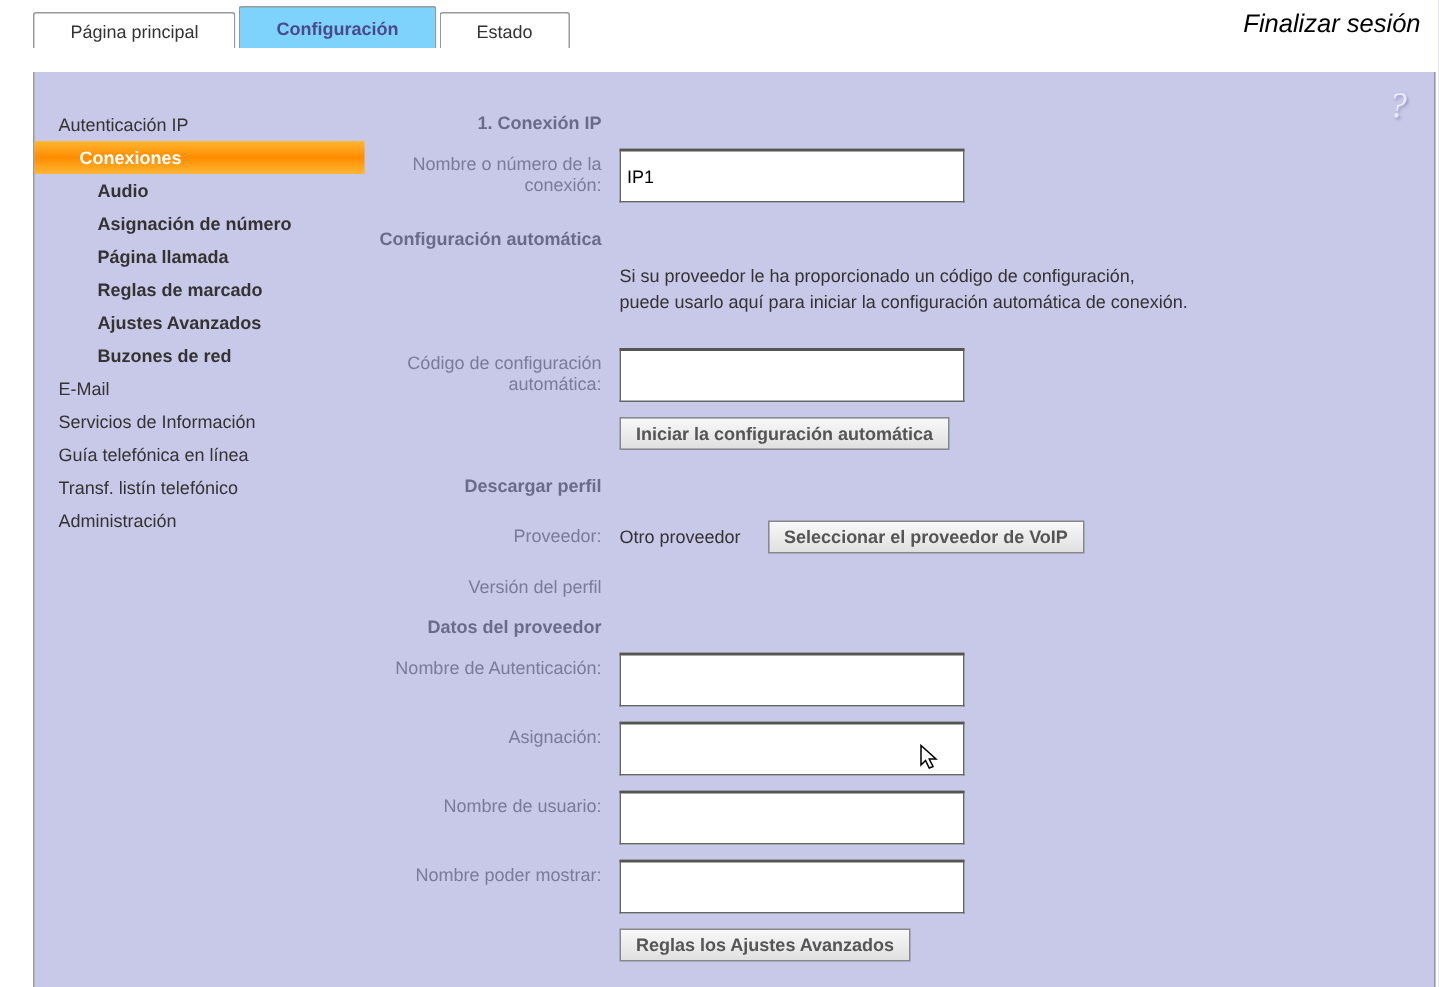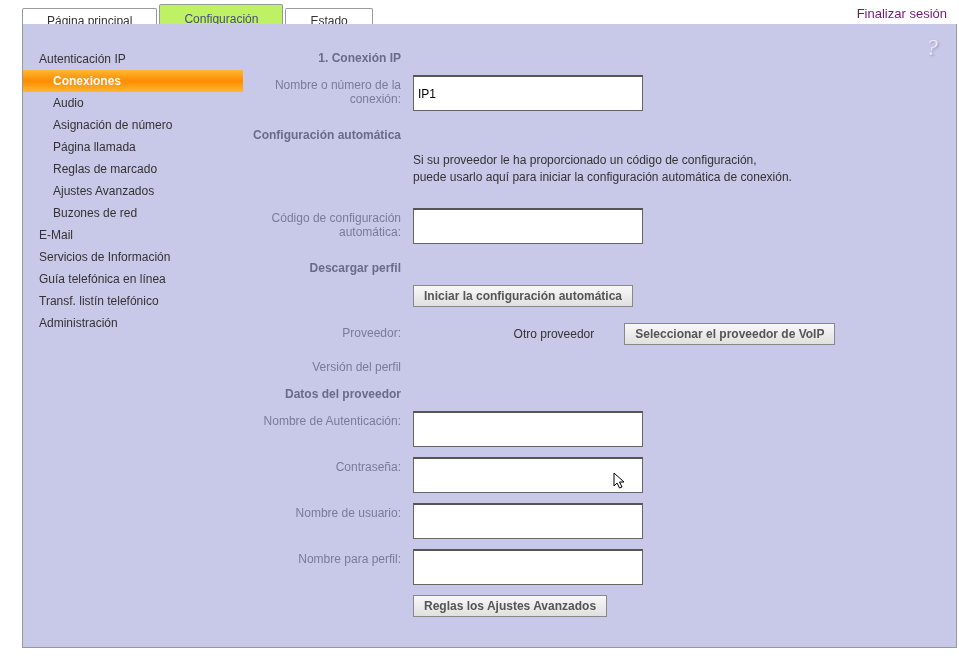--- a/index.html
+++ b/index.html
@@ -7,54 +7,55 @@
       font-family: Arial, sans-serif;
       font-size: 12px;
       background: #fff;
       width: 959px;
       height: 658px;
       overflow: hidden;
     }
     .top-bar {
       display: flex;
       align-items: flex-start;
-      height: 24px;
+      height: 48px;
       position: relative;
       padding-left: 22px;
     }
     .tab {
       display: inline-flex;
       align-items: center;
       justify-content: center;
       height: 24px;
       padding: 0 24px;
       border: 1px solid #999;
       border-bottom: none;
       background: #fff;
       font-size: 12px;
       color: #333;
       margin-right: 2px;
       cursor: pointer;
       margin-top: 8px;
       border-radius: 2px 2px 0 0;
     }
     .tab.active {
-      background: #bef264;
-      font-weight: normal;
+      background: #7dd3fc;
+      font-weight: bold;
       color: #4a4a8a;
       margin-top: 4px;
       height: 28px;
     }
     .logout-link {
       position: absolute;
       right: 12px;
       top: 6px;
-      color: #701a75;
-      font-size: 13px;
-      cursor: pointer;
+      color: #000000;
+      font-size: 17px;
+      cursor: pointer;
+      font-style: italic;
     }
     .content-area {
       background: #C8C8E8;
       width: 935px;
       margin-left: 22px;
       border: 1px solid #999;
       border-top: none;
       height: 624px;
       display: flex;
       position: relative;
@@ -82,21 +83,22 @@
       padding: 4px 0 4px 16px;
       color: #333;
       font-size: 12px;
       cursor: pointer;
     }
     .nav-item.main {
       font-weight: normal;
       padding-left: 16px;
     }
     .nav-item.sub {
-      padding-left: 30px;
+      padding-left: 42px;
+      font-weight: bold;
     }
     .nav-item.active {
       background: linear-gradient(to bottom, #FFB733 0%, #FF8C00 50%, #FFB733 100%);
       color: #fff;
       font-weight: bold;
       padding-left: 30px;
     }
     .main-content {
       flex: 1;
       padding: 24px 20px 0 10px;
@@ -144,22 +146,21 @@
       padding: 3px 10px;
       font-size: 12px;
       font-weight: bold;
       color: #555;
       cursor: pointer;
       font-family: Arial, sans-serif;
     }
     .provider-row {
       display: flex;
       align-items: center;
-      gap: 30px;
-      justify-content: center;
+      gap: 18px;
     }
     .cursor-pointer {
       position: absolute;
       left: 590px;
       top: 448px;
       width: 14px;
       height: 20px;
       pointer-events: none;
     }
   </style>
@@ -219,30 +220,30 @@
       </div>
     </div>
 
     <div class="form-row">
       <div class="form-label">Código de configuración automática:</div>
       <div class="form-value">
         <input type="text" value="" style="">
       </div>
     </div>
 
+    <div class="form-row" style="margin-top:6px;">
+      <div class="form-label"></div>
+      <div class="form-value">
+        <button class="btn">Iniciar la configuración automática</button>
+      </div>
+    </div>
+
     <div class="form-row" style="margin-top:14px;">
       <div class="form-label section">Descargar perfil</div>
       <div class="form-value"></div>
-    </div>
-
-    <div class="form-row" style="margin-top:6px;">
-      <div class="form-label"></div>
-      <div class="form-value">
-        <button class="btn">Iniciar la configuración automática</button>
-      </div>
     </div>
 
     <div class="form-row" style="margin-top:16px;">
       <div class="form-label">Proveedor:</div>
       <div class="form-value">
         <div class="provider-row">
           <span>Otro proveedor</span>
           <button class="btn">Seleccionar el proveedor de VoIP</button>
         </div>
       </div>
@@ -259,35 +260,35 @@
     </div>
 
     <div class="form-row">
       <div class="form-label">Nombre de Autenticación:</div>
       <div class="form-value">
         <input type="text" value="" style="">
       </div>
     </div>
 
     <div class="form-row">
-      <div class="form-label">Contraseña:</div>
+      <div class="form-label">Asignación:</div>
       <div class="form-value">
         <input type="password" value="" style="">
       </div>
     </div>
 
     <div class="form-row">
       <div class="form-label">Nombre de usuario:</div>
       <div class="form-value">
         <input type="text" value="" style="">
       </div>
     </div>
 
     <div class="form-row">
-      <div class="form-label">Nombre para perfil:</div>
+      <div class="form-label">Nombre poder mostrar:</div>
       <div class="form-value">
         <input type="text" value="" style="">
       </div>
     </div>
 
     <div class="form-row" style="margin-top:6px;">
       <div class="form-label"></div>
       <div class="form-value">
         <button class="btn">Reglas los Ajustes Avanzados</button>
       </div>

